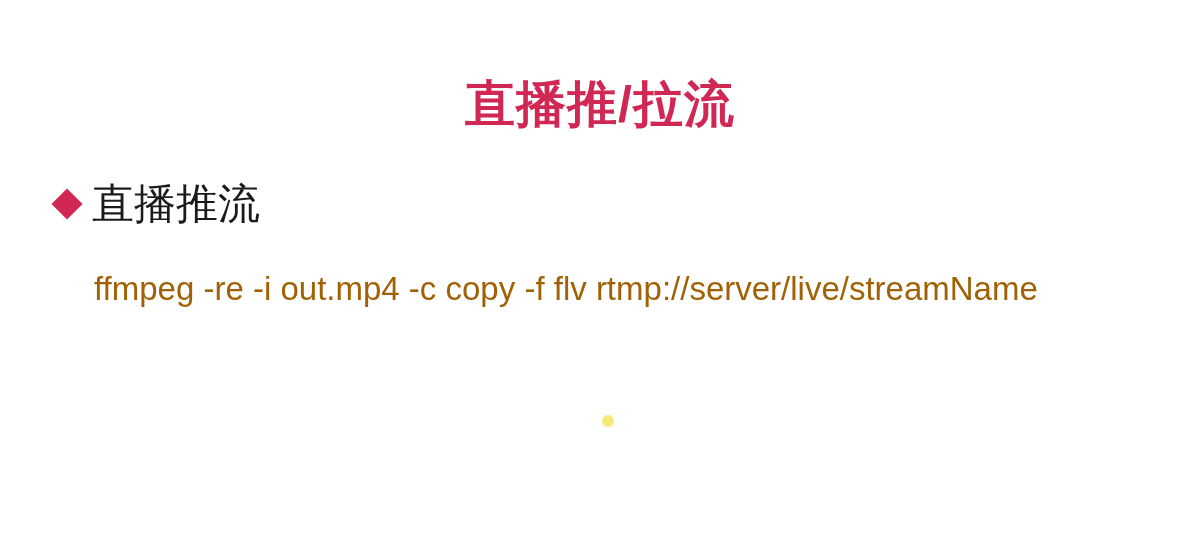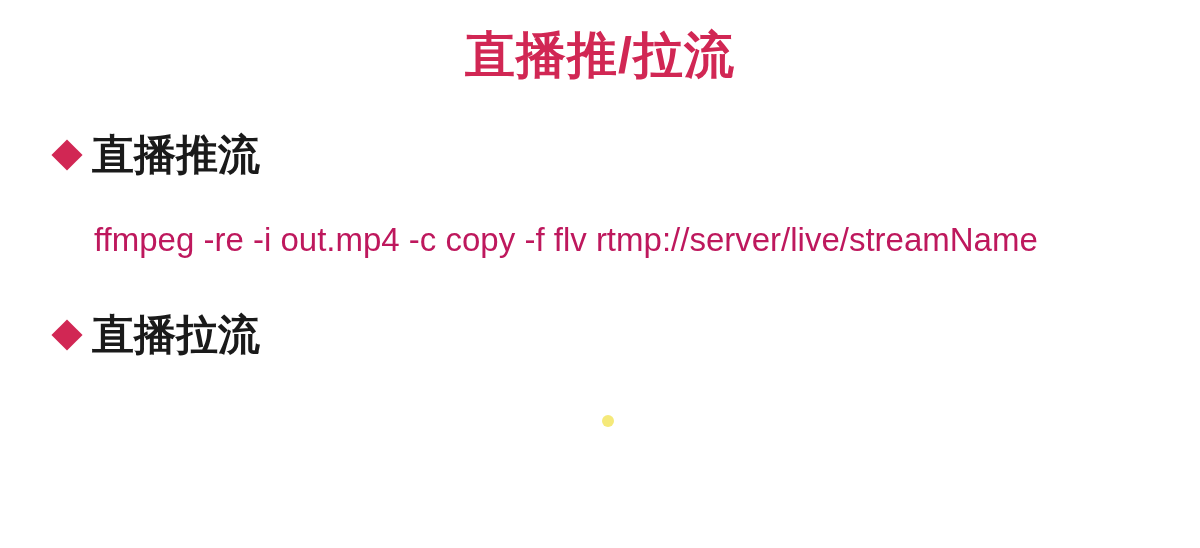--- a/index.html
+++ b/index.html
@@ -13,23 +13,24 @@
       background: #ffffff;
       font-family: "Microsoft YaHei", "PingFang SC", "Segoe UI", Arial, sans-serif;
       position: relative;
       overflow: hidden;
     }
     .slide-title {
       text-align: center;
       font-size: 50px;
       font-weight: bold;
       color: #d12754;
-      padding-top: 22px;
+      padding-top: 38px;
       padding-bottom: 10px;
       letter-spacing: 1px;
+      margin-top: 33px;
     }
     .content {
       padding-left: 56px;
       padding-right: 40px;
       padding-top: 28px;
     }
     .section {
       margin-bottom: 48px;
     }
     .section-header {
@@ -42,25 +43,25 @@
       width: 22px;
       height: 22px;
       background: #d12754;
       transform: rotate(45deg);
       margin-right: 14px;
       flex-shrink: 0;
     }
     .section-label {
       font-size: 42px;
       color: #1a1a1a;
-      font-weight: 700;
+      font-weight: 400;
     }
     .command-line {
       font-size: 33px;
-      color: #be185d;
+      color: #a16207;
       padding-left: 38px;
       white-space: nowrap;
       font-weight: 400;
     }
     .yellow-dot {
       position: absolute;
       width: 12px;
       height: 12px;
       background: #f5e97a;
       border-radius: 50%;
@@ -77,21 +78,17 @@
 
   <div class="section">
     <div class="section-header">
       <span class="diamond-icon"></span>
       <span class="section-label">直播推流</span>
     </div>
     <div class="command-line">ffmpeg -re -i out.mp4 -c copy -f flv rtmp://server/live/streamName</div>
   </div>
 
   <div class="section">
-    <div class="section-header">
-      <span class="diamond-icon"></span>
-      <span class="section-label">直播拉流</span>
-    </div>
   </div>
 
 </div>
 
 <div class="yellow-dot"></div>
 
 </body></html>

